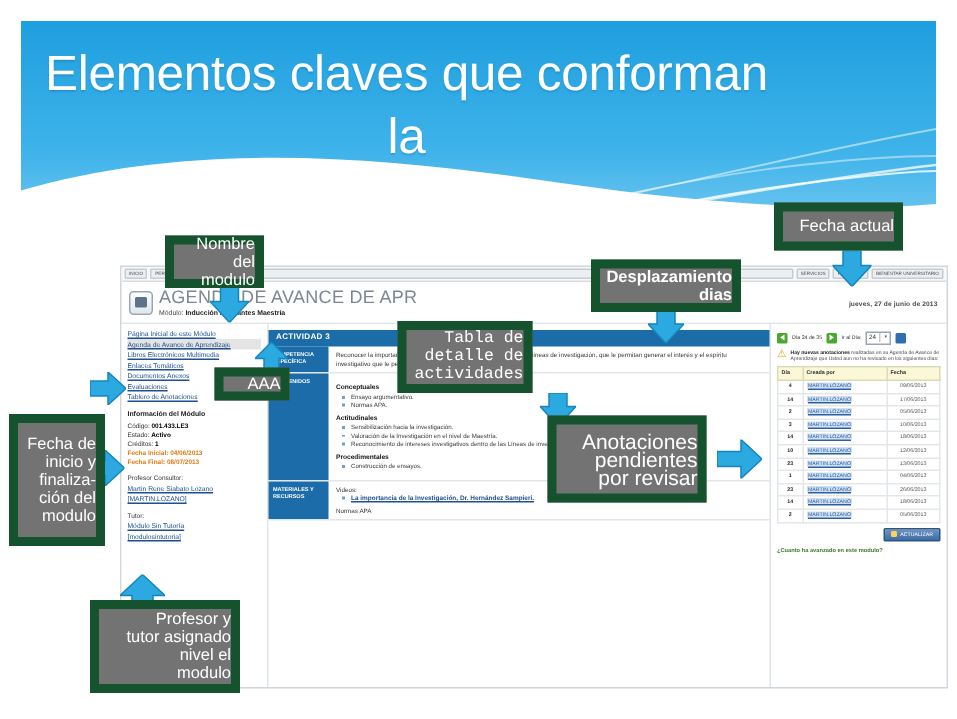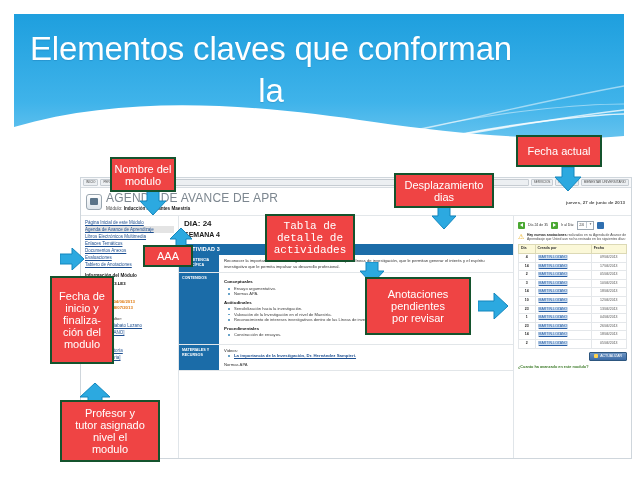--- a/index.html
+++ b/index.html
@@ -17,22 +17,22 @@
     position:absolute;left:0;top:14px;width:514px;
     text-align:center;color:#ffffff;
     font-size:33px;line-height:42px;font-weight:400;
     letter-spacing:-0.2px;
     text-shadow:0 1px 1px rgba(0,60,110,.18);
   }
 
   
   .callout{
     position:absolute;
-    background:#ef4444;border:2px solid #14532d;
-    color:#fff;text-align:center;
+    background:#737373;border:6px solid #14532d;
+    color:#fff;text-align:right;
     display:flex;align-items:center;justify-content:center;
     box-sizing:border-box;
     line-height:12px;
     z-index:30;
   }
   .callout span{display:block;width:100%;}
   
   .arrow{position:absolute;z-index:29;}
   .arrow svg{display:block;}
 
@@ -224,24 +224,20 @@
           <a>[MARTIN.LOZANO]</a>
         </div>
         <div class="grp">
           <p>Tutor:</p>
           <a>Módulo Sin Tutoría</a>
           <a>[modulosintutoria]</a>
         </div>
       </div>
 
       <div class="main">
-        <div class="daybar">
-          <div class="dia">DIA: 24</div>
-          <div class="sem">SEMANA 4</div>
-        </div>
         <div class="acthdr">ACTIVIDAD 3</div>
 
         <div class="row">
           <div class="lab">COMPETENCIA ESPECÍFICA</div>
           <div class="val">Reconocer la importancia de la investigación a nivel de maestría y las líneas de investigación, que le permitan generar el interés y el espíritu investigativo que le permita impulsar su desarrollo profesional.</div>
         </div>
 
         <div class="row">
           <div class="lab">CONTENIDOS</div>
           <div class="val">
@@ -432,44 +428,44 @@
   <div class="callout" style="left:110px;top:157px;width:66px;height:35px;font-size:11px;">
     <span style="white-space:pre-line;">Nombre del
 modulo</span>
   </div>
 
   <div class="callout" style="left:516px;top:135px;width:86px;height:32px;font-size:11px;">
     <span style="white-space:pre-line;">Fecha actual</span>
   </div>
 
   <div class="callout" style="left:394px;top:173px;width:100px;height:35px;font-size:11px;">
-    <span style="white-space:pre-line;">Desplazamiento
+    <span style="white-space:pre-line;font-weight:bold;">Desplazamiento
 dias</span>
   </div>
 
   <div class="callout" style="left:265px;top:214px;width:90px;height:48px;font-size:11px;font-family:Liberation Mono, monospace;">
     <span style="white-space:pre-line;">Tabla de
 detalle de
 actividades</span>
   </div>
 
 
   <div class="callout" style="left:143px;top:245px;width:50px;height:22px;font-size:11px;">
     <span>AAA</span>
   </div>
 
-  <div class="callout" style="left:6px;top:276px;width:64px;height:88px;font-size:11px;margin-left:44px;">
+  <div class="callout" style="left:6px;top:276px;width:64px;height:88px;font-size:11px;">
     <span style="white-space:pre-line;">Fecha de
 inicio y
 finaliza-
 ción del
 modulo</span>
   </div>
 
-  <div class="callout" style="left:365px;top:277px;width:106px;height:58px;font-size:11px;">
+  <div class="callout" style="left:365px;top:277px;width:106px;height:58px;font-size:14px;">
     <span style="white-space:pre-line;">Anotaciones
 pendientes
 por revisar</span>
   </div>
 
   <div class="callout" style="left:60px;top:400px;width:100px;height:62px;font-size:11px;">
     <span style="white-space:pre-line;">Profesor  y
 tutor asignado
 nivel el
 modulo</span>

